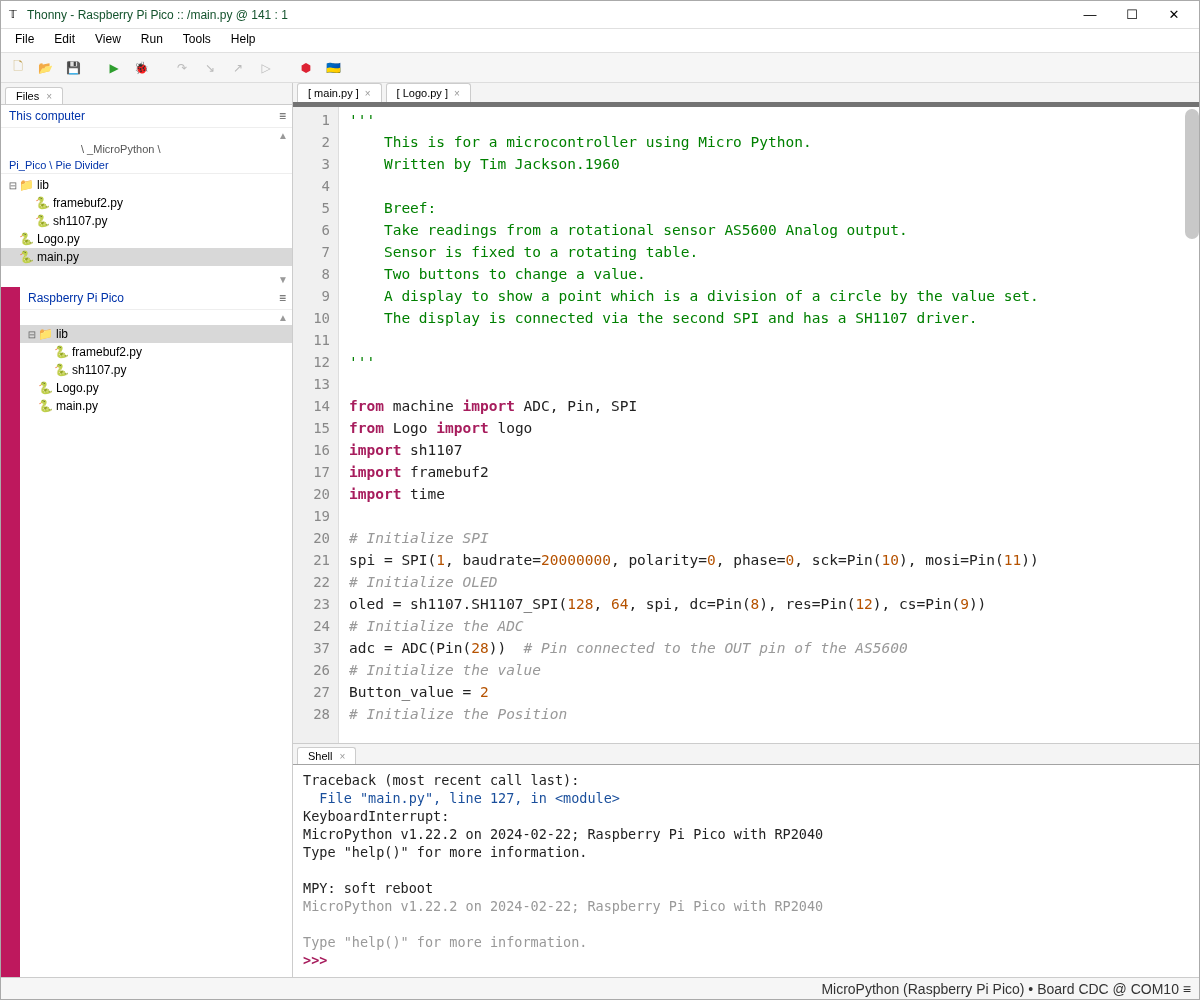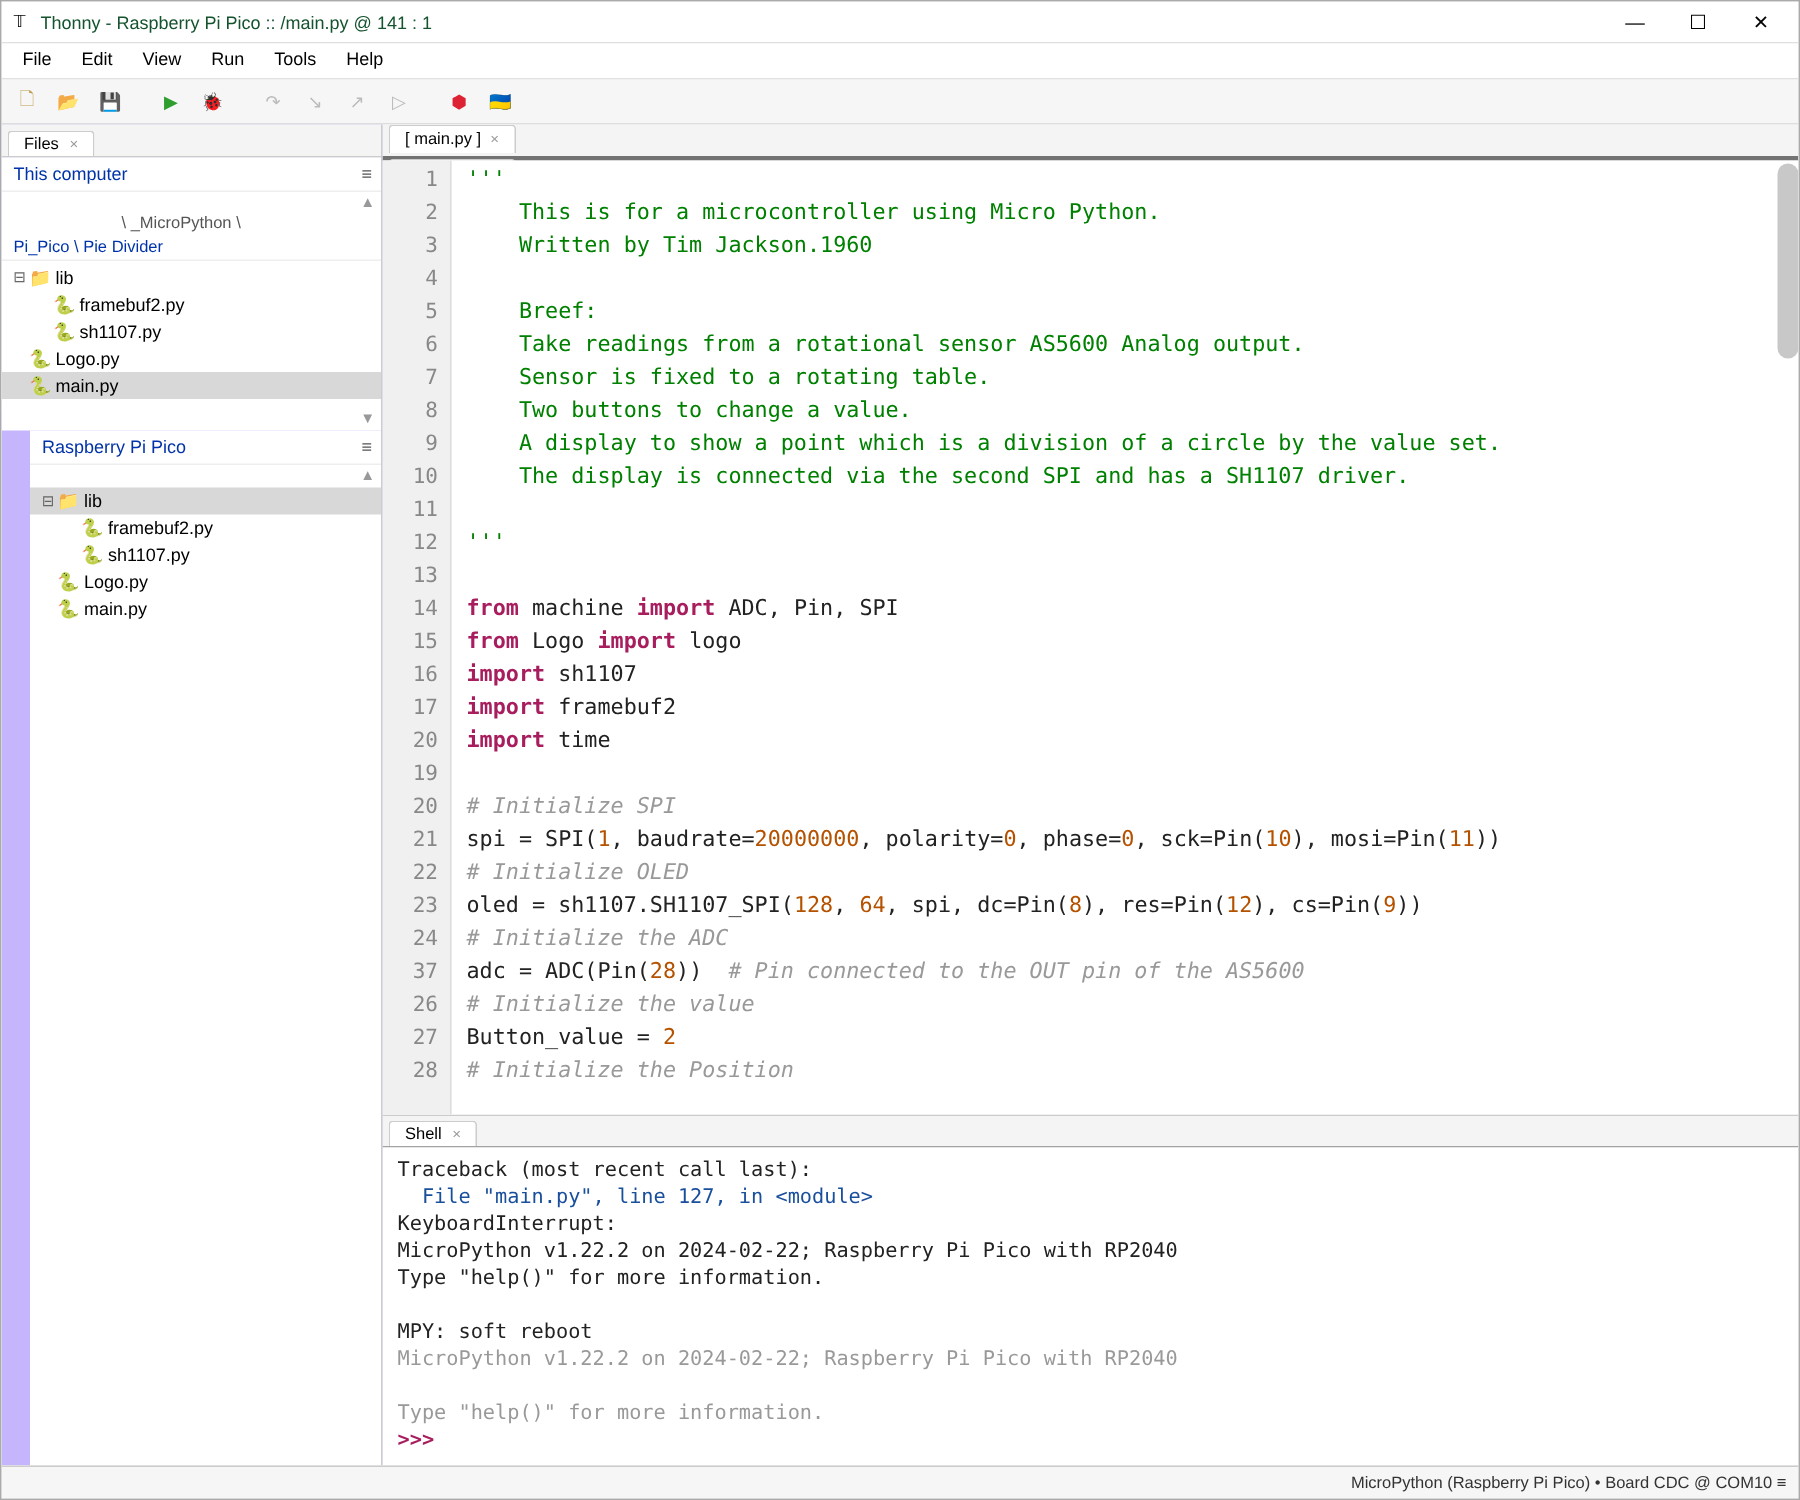--- a/index.html
+++ b/index.html
@@ -50,25 +50,25 @@
   .tb-sep { width: 6px; }
   
   .main {
     flex: 1;
     display: flex;
     overflow: hidden;
     background: #f4f4f4;
   }
   
   .left-panel {
-    width: 254px;
+    width: 292px;
     display: flex;
     flex-direction: column;
     border-right: 1px solid #ccc;
-    background: #c4b5fd;
+    background: #be185d;
   }
   .panel-tab-row { height: 22px; background: #f4f4f4; border-bottom: 1px solid #ccc; display: flex; align-items: flex-end; padding-left: 4px;}
   .panel-tab { background: #fff; border: 1px solid #ccc; border-bottom: none; padding: 2px 10px; font-size: 11px; border-radius: 3px 3px 0 0;}
   .panel-tab .close-x { margin-left: 4px; color: #999; font-size: 10px;}
   .files-section { background: #fff; flex: 0 0 auto; }
   .section-header {
     padding: 4px 8px;
     color: #0033aa;
     font-size: 12px;
     display: flex;
@@ -84,41 +84,41 @@
   .tree-row.selected { background: #d8d8d8; }
   .tree-indent-1 { padding-left: 22px; }
   .tree-icon { width: 16px; text-align: center; margin-right: 2px; }
   .expander { width: 12px; text-align: center; color: #666; font-size: 10px;}
   .folder-icon { color: #e6b422; }
   .arrow-down-panel { text-align: right; padding: 0 4px 2px 0; color: #999; font-size: 10px;}
   .arrow-up-panel { text-align: right; padding: 2px 4px 0 0; color: #999; font-size: 10px;}
   
   .right-panel { flex: 1; display: flex; flex-direction: column; overflow: hidden; }
   
-  .editor-tab-row { height: 24px; background: #f4f4f4; border-bottom: 3px solid #737373; display: flex; align-items: flex-start; padding-left: 4px; gap: 4px; flex-direction: column;}
+  .editor-tab-row { height: 24px; background: #f4f4f4; border-bottom: 5px solid #737373; display: flex; align-items: flex-end; padding-left: 4px; gap: 4px;}
   .editor-tab { background: #fff; border: 1px solid #ccc; border-bottom: none; padding: 3px 10px; font-size: 11px; border-radius: 3px 3px 0 0; cursor: pointer; display: flex; align-items: center;}
   .editor-tab.active { background: #fff; }
   .editor-tab .close-x { margin-left: 6px; color: #999; font-size: 10px;}
   
   .editor-area { flex: 1; display: flex; background: #fff; overflow: hidden; position: relative;}
   .gutter { width: 46px; background: #f0f0f0; text-align: right; padding: 2px 8px 2px 0; color: #888; font-family: Consolas, monospace; font-size: 14px; line-height: 22px; border-right: 1px solid #ddd;}
   .code { flex: 1; padding: 2px 0 2px 10px; font-family: Consolas, monospace; font-size: 14.5px; line-height: 22px; white-space: pre; overflow: auto; color: #222;}
   .scrollbar-v { position: absolute; right: 0; top: 2px; width: 14px; height: 130px; background: #c8c8c8; border-radius: 7px;}
   .kw { color: #a71d5d; font-weight: bold; }
   .str { color: #008000; }
   .num { color: #b55200; }
   .com { color: #999; font-style: italic; }
   
   .shell-tab-row { height: 22px; background: #f4f4f4; border-top: 1px solid #ccc; border-bottom: 1px solid #a3a3a3; display: flex; align-items: flex-end; padding-left: 4px;}
   .shell-area { height: 212px; background: #fff; font-family: Consolas, monospace; font-size: 13.5px; line-height: 18px; padding: 6px 10px; overflow: auto; white-space: pre; color: #222;}
   .shell-link { color: #1a4f9c; }
   .shell-dim { color: #999; }
   .shell-prompt { color: #a71d5d; font-weight: bold; }
   
-  .statusbar { height: 22px; background: #f6f6f6; border-top: 1px solid #ccc; display: flex; align-items: center; justify-content: flex-end; padding: 0 8px; font-size: 11px; color: #333;}
+  .statusbar { height: 22px; background: #f6f6f6; border-top: 1px solid #ccc; display: flex; align-items: center; justify-content: flex-end; padding: 0 8px; font-size: 14px; color: #333;}
 </style>
 </head>
 <body>
 
 <div class="titlebar">
   <span class="app-icon">𝕋</span>
   <span class="title">Thonny  -  Raspberry Pi Pico :: /main.py  @  141 : 1</span>
   <div class="win-controls">
     <div class="win-btn">—</div>
     <div class="win-btn">☐</div>

